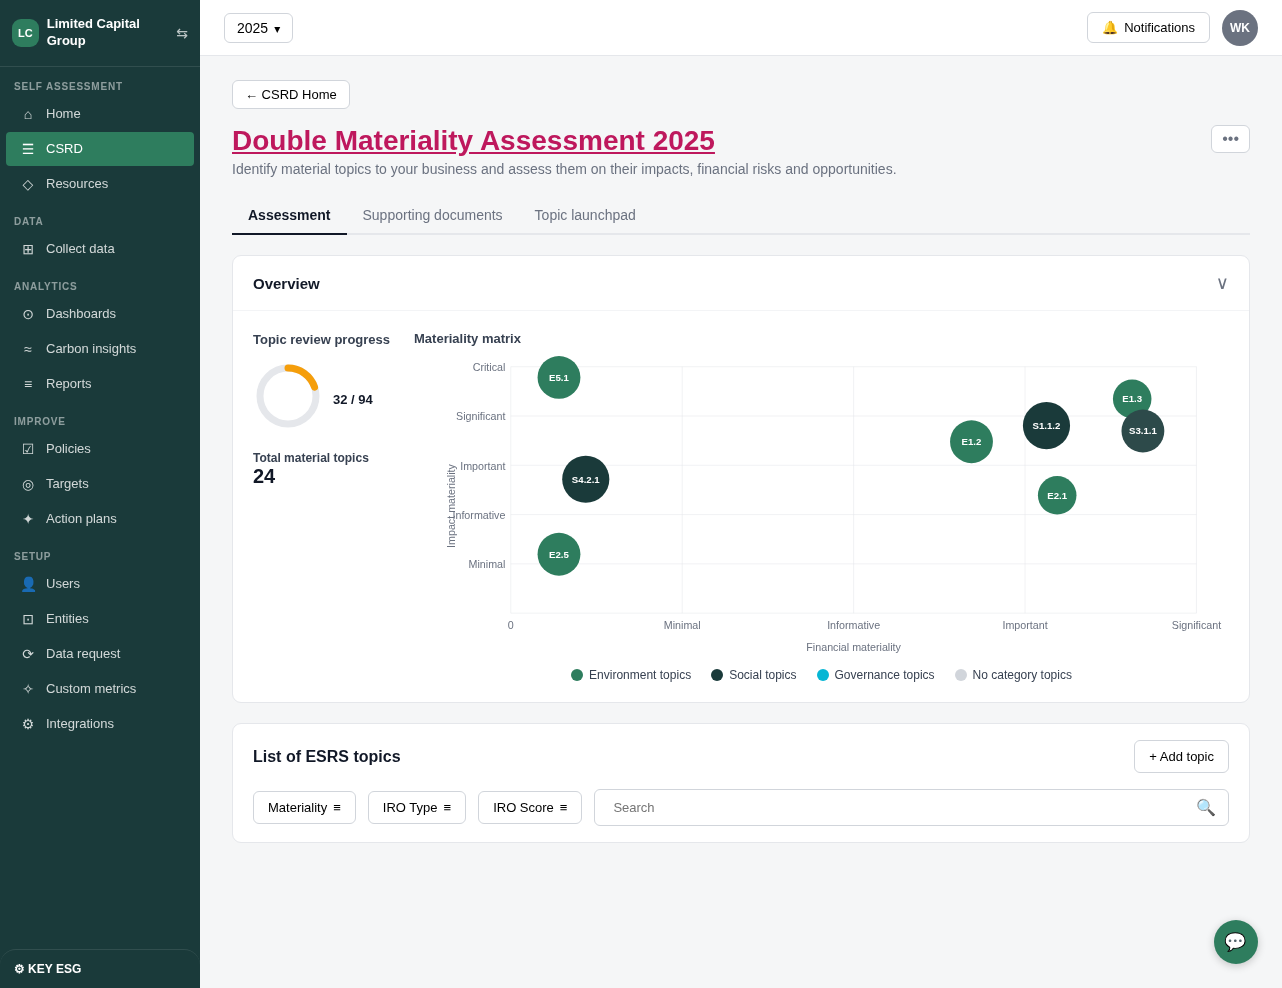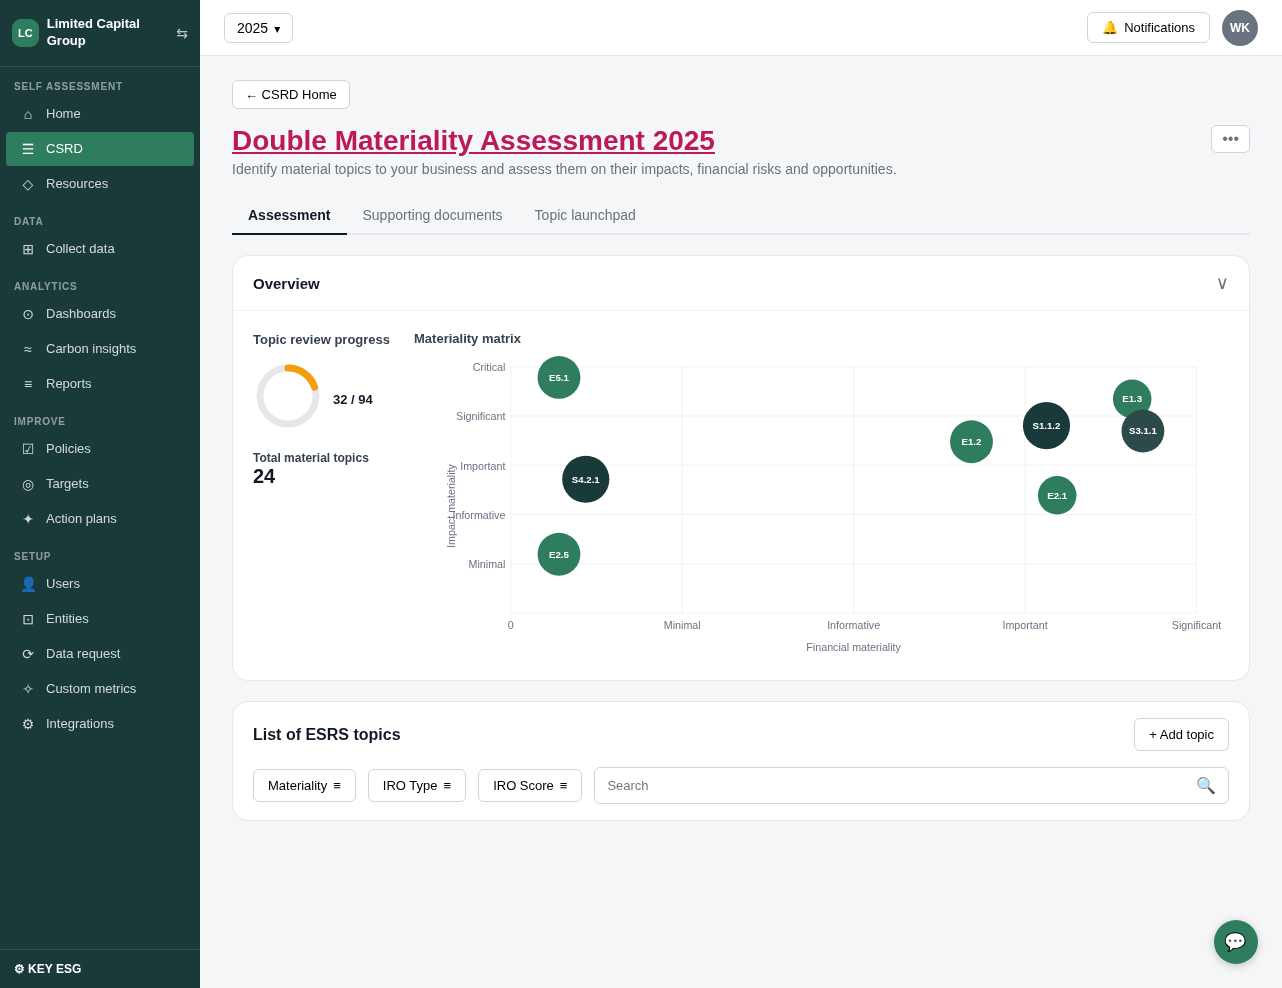--- a/index.html
+++ b/index.html
@@ -67,20 +67,21 @@
     }
     .sidebar-item.active { background: #2e7d5e; color: #fff; }
     .sidebar-item-icon { font-size: 14px; width: 16px; text-align: center; }
     .sidebar-footer {
       margin-top: auto;
       padding: 12px 14px;
       display: flex;
       align-items: flex-start;
       gap: 8px;
       border-top: 1px solid rgba(255,255,255,0.1);
+      border-radius: 16px;
     }
     .sidebar-footer-logo { font-size: 12px; font-weight: 700; color: #fff; }
 
     
     .main {
       flex: 1;
       display: flex;
       flex-direction: column;
       overflow: hidden;
     }
@@ -194,21 +195,21 @@
     }
     .tab.active {
       color: #111827;
       font-weight: 600;
       border-bottom: 2px solid #111827;
     }
 
     
     .card {
       background: #fff;
-      border-radius: 16px;
+      border-radius: 9px;
       border: 1px solid #e5e7eb;
       margin-bottom: 20px;
     }
     .card-header {
       display: flex;
       align-items: center;
       justify-content: space-between;
       padding: 16px 20px;
       border-bottom: 1px solid #f3f4f6;
     }
@@ -339,20 +340,21 @@
       padding: 8px 12px;
       background: #fff;
       gap: 8px;
     }
     .search-input {
       border: none;
       outline: none;
       font-size: 13px;
       width: 100%;
       color: #9ca3af;
+      margin-left: 6px;
     }
 
     
     .chat-bubble {
       position: fixed;
       bottom: 24px;
       right: 24px;
       width: 44px; height: 44px;
       background: #2e7d5e;
       border-radius: 50%;
@@ -577,20 +579,38 @@
 
                 <circle cx="520" cy="120" r="18" fill="#2e7d5e"></circle>
                 <text x="520" y="120" class="bubble-label">E2.1</text>
 
                 <circle cx="55" cy="175" r="20" fill="#2e7d5e"></circle>
                 <text x="55" y="175" class="bubble-label">E2.5</text>
               </g>
             </svg>
 
             
+            <div class="legend" id="legend-container">
+                <div class="legend-item">
+                  <div class="legend-dot" style="background: rgb(46, 125, 94);"></div>
+                  <span>Environment topics</span>
+                </div>
+                <div class="legend-item">
+                  <div class="legend-dot" style="background: rgb(26, 58, 58);"></div>
+                  <span>Social topics</span>
+                </div>
+                <div class="legend-item">
+                  <div class="legend-dot" style="background: rgb(6, 182, 212);"></div>
+                  <span>Governance topics</span>
+                </div>
+                <div class="legend-item">
+                  <div class="legend-dot" style="background: rgb(209, 213, 219);"></div>
+                  <span>No category topics</span>
+                </div>
+              </div>
           </div>
         </div>
       </div>
     </div>
 
     
     <div class="card">
       <div class="topics-header">
         <span class="topics-title">List of ESRS topics</span>
         <button class="add-topic-btn">

